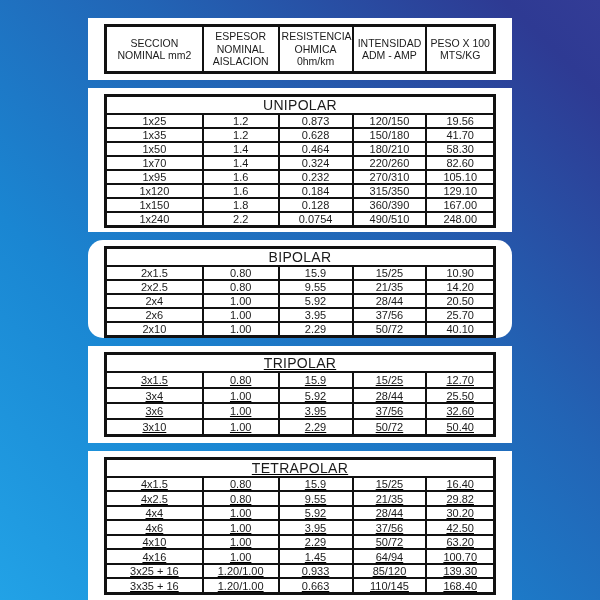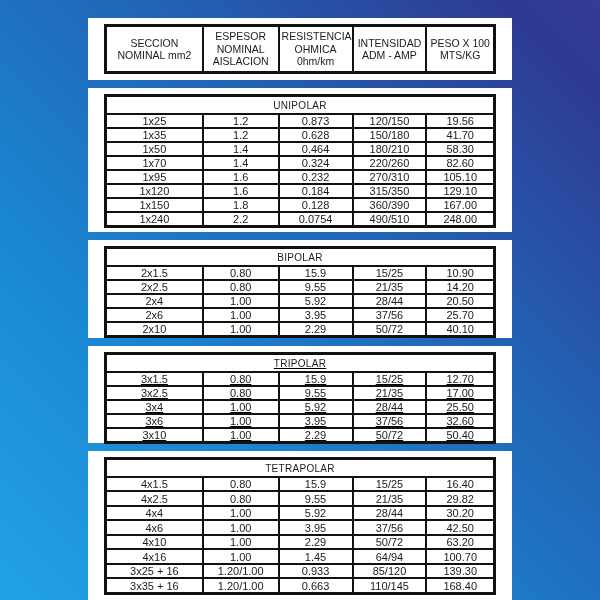--- a/index.html
+++ b/index.html
@@ -32,21 +32,21 @@
     border: 2px solid #111111;
     text-align: center;
     vertical-align: middle;
     padding: 0 2px;
     color: #1b1b1b;
     font-weight: normal;
     overflow: hidden;
   }
   .header-block { height: 62px; }
   .header-block th { font-size: 10.5px; line-height: 1.18; }
-  .title-row td { height: 16px; font-size: 10px; letter-spacing: 0.3px; }
+  .title-row td { height: 16px; font-size: 14px; letter-spacing: 0.3px; }
   .data-row td { font-size: 11px; }
   .hdr-line { white-space: nowrap; }
 </style>
 </head>
 <body>
 
 <div class="page">
   <div class="card-column">
     <div class="block header-block">
       <table class="grid">
@@ -151,21 +151,21 @@
             <tr class="data-row">
               <td>1x240</td>
               <td>2.2</td>
               <td>0.0754</td>
               <td>490/510</td>
               <td>248.00</td>
             </tr>
           </tbody>
         </table>
       </div>
-      <div class="block section-block" style="height: 98px;">
+      <div class="block section-block" style="height: 98px; border-radius: 15px;">
         <table class="grid">
           <colgroup>
             <col style="width:25%">
             <col style="width:19.5%">
             <col style="width:19%">
             <col style="width:19%">
             <col style="width:17.5%">
           </colgroup>
           <tbody>
             <tr class="title-row">
@@ -223,27 +223,20 @@
               <td colspan="5">TRIPOLAR</td>
             </tr>
             <tr class="data-row">
               <td>3x1.5</td>
               <td>0.80</td>
               <td>15.9</td>
               <td>15/25</td>
               <td>12.70</td>
             </tr>
             <tr class="data-row">
-              <td>3x2.5</td>
-              <td>0.80</td>
-              <td>9.55</td>
-              <td>21/35</td>
-              <td>17.00</td>
-            </tr>
-            <tr class="data-row">
               <td>3x4</td>
               <td>1.00</td>
               <td>5.92</td>
               <td>28/44</td>
               <td>25.50</td>
             </tr>
             <tr class="data-row">
               <td>3x6</td>
               <td>1.00</td>
               <td>3.95</td>
@@ -253,21 +246,21 @@
             <tr class="data-row">
               <td>3x10</td>
               <td>1.00</td>
               <td>2.29</td>
               <td>50/72</td>
               <td>50.40</td>
             </tr>
           </tbody>
         </table>
       </div>
-      <div class="block section-block" style="height: 150px;">
+      <div class="block section-block" style="height: 150px; text-decoration: underline;">
         <table class="grid">
           <colgroup>
             <col style="width:25%">
             <col style="width:19.5%">
             <col style="width:19%">
             <col style="width:19%">
             <col style="width:17.5%">
           </colgroup>
           <tbody>
             <tr class="title-row">

